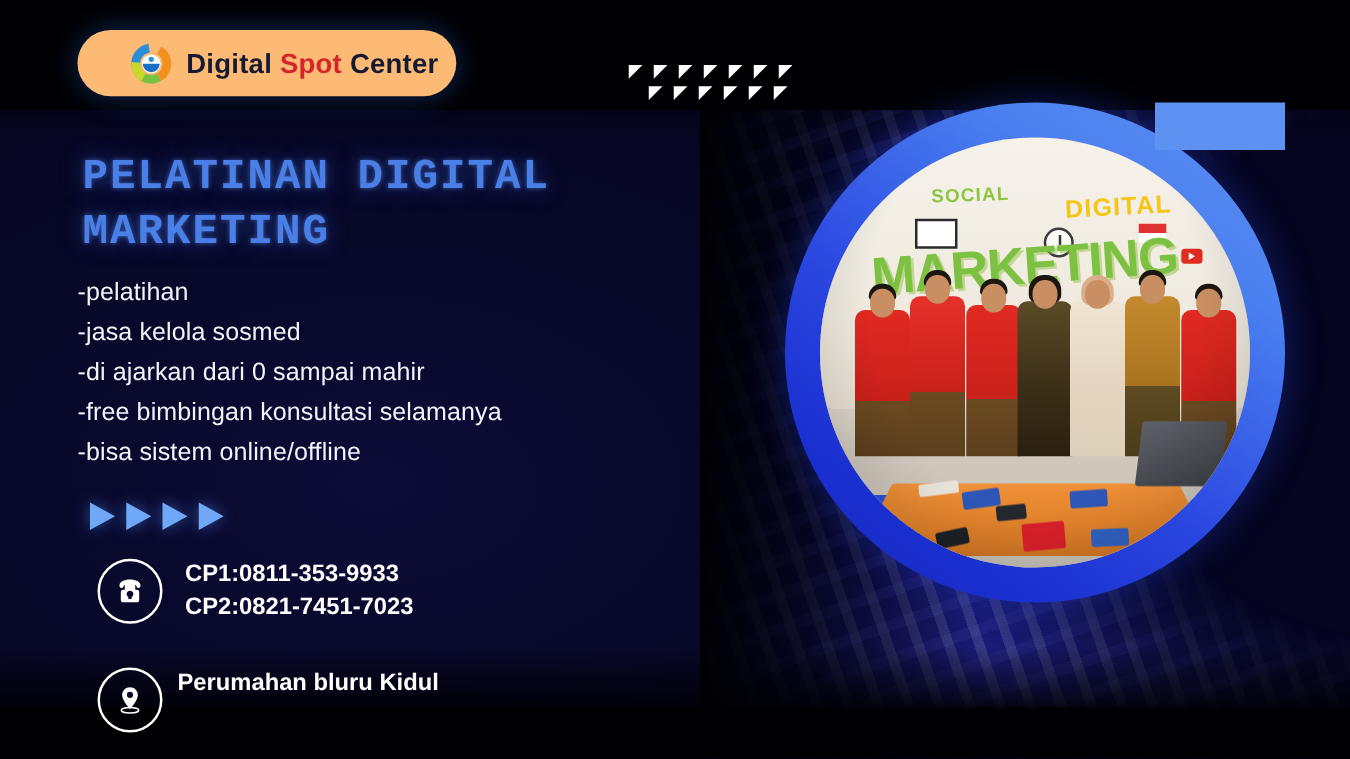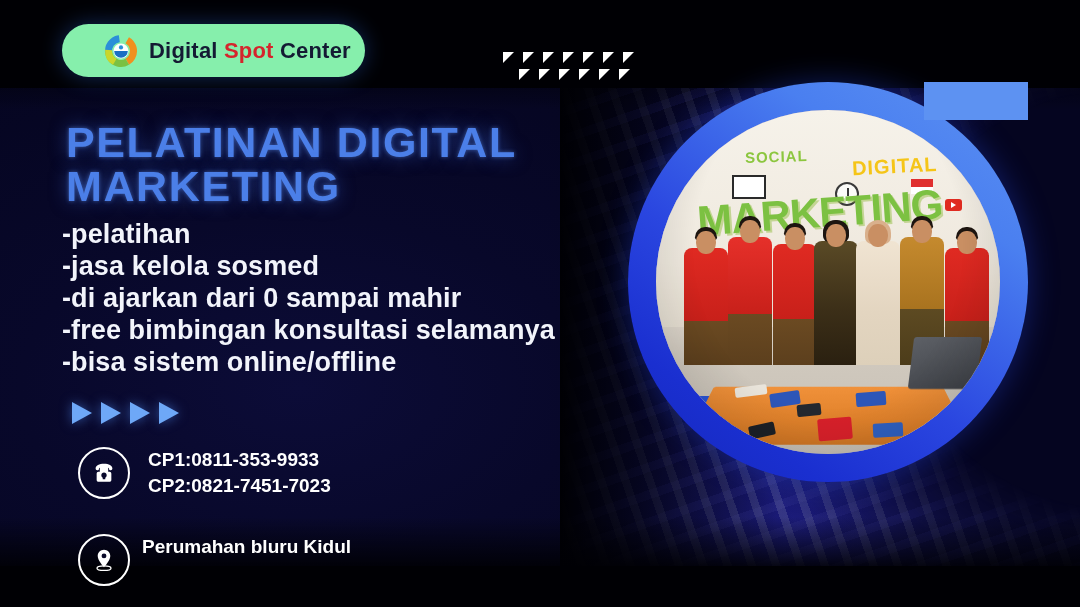--- a/index.html
+++ b/index.html
@@ -69,56 +69,57 @@
   }
   .bg-vign-top { position:absolute; left:0; top:0; width:1080px; height:110px;
     background:linear-gradient(180deg,#000004 40%, rgba(0,0,4,0) 100%); }
   .bg-vign-bot { position:absolute; left:0; bottom:0; width:1080px; height:90px;
     background:linear-gradient(0deg,#000004 38%, rgba(0,0,4,0) 100%); }
 
   
   .logo-pill {
     position:absolute; left:62px; top:24px;
     width:303px; height:53px;
-    background:#86efac;
+    background:#fdba74;
     border-radius:27px;
     display:flex; align-items:center;
     padding-left:42px;
     box-shadow:0 0 22px rgba(40,90,190,0.45);
   }
   .logo-mark { width:34px; height:34px; position:relative; flex:none; }
   .logo-text {
     margin-left:11px;
     font-size:22px; font-weight:bold;
     letter-spacing:0.2px;
     white-space:nowrap;
     color:#141a33;
   }
   .logo-text .sp { color:#d5252c; }
 
   
   .headline {
     position:absolute; left:66px; top:120px;
     width:620px;
-    font-size:43px; line-height:44px;
+    font-size:34px; line-height:44px;
     font-weight:bold;
     letter-spacing:1.6px;
     color:#4b7fe8;
     text-shadow:0 0 18px rgba(60,110,230,0.55), 0 0 4px rgba(110,160,255,0.5);
+    font-family:Liberation Mono, monospace;
   }
 
   
   .bullets {
     position:absolute; left:62px; top:218px;
     list-style:none;
     color:#f2f4fb;
-    font-size:27px;
+    font-size:20px;
     line-height:32px;
     letter-spacing:0.1px;
-    font-weight:700;
+    font-weight:400;
   }
   .bullets li { white-space:nowrap; }
 
   
   .arrows {
     position:absolute; left:72px; top:402px;
     display:flex; gap:9px;
   }
   .arrow {
     width:0; height:0;

